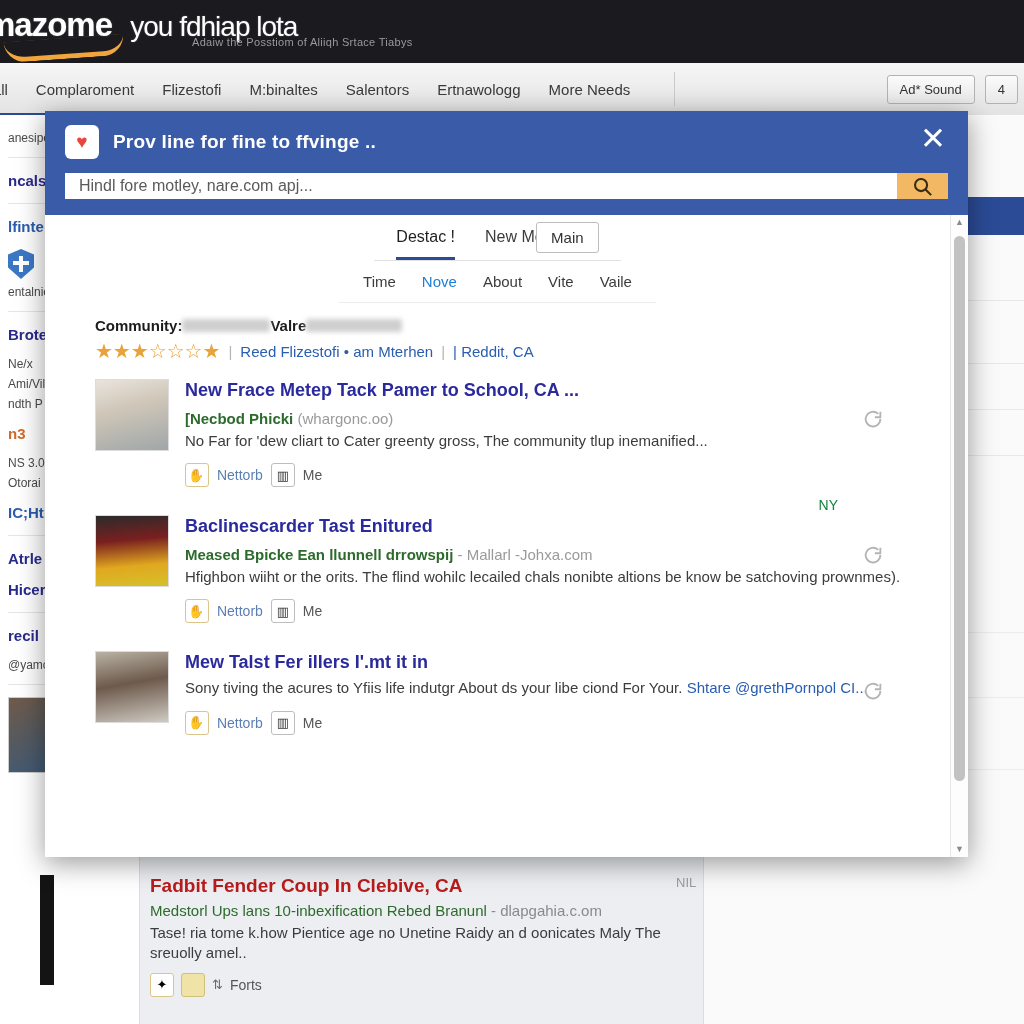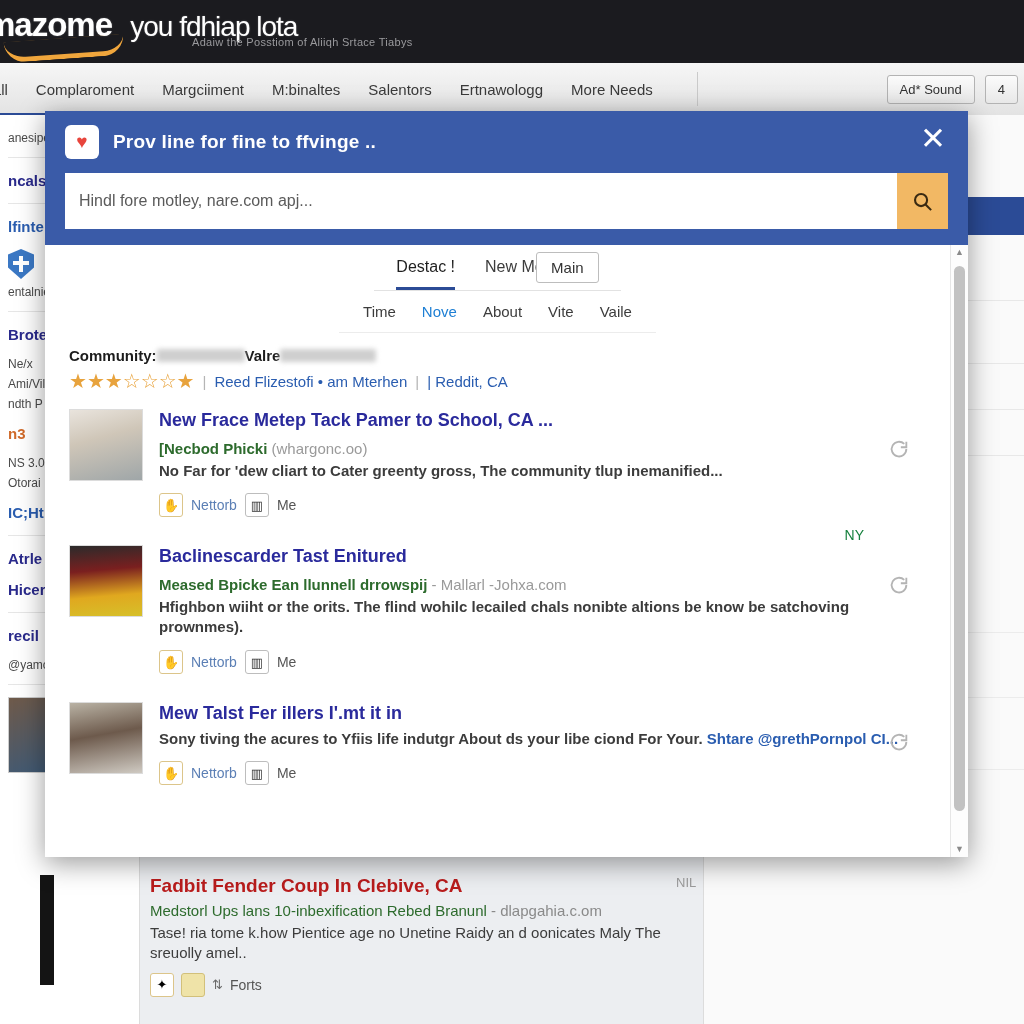--- a/index.html
+++ b/index.html
@@ -115,21 +115,21 @@
     width:34px;height:34px;border-radius:6px;background:#fff;
     display:flex;align-items:center;justify-content:center;
     font-size:19px;color:#e8453c;flex:0 0 34px;
   }
   .m-title{color:#fff;font-size:19px;font-weight:700;letter-spacing:.2px;}
   .m-close{
     position:absolute;right:18px;top:12px;width:34px;height:34px;
     color:#fff;font-size:31px;line-height:31px;text-align:center;font-weight:300;
     cursor:pointer;
   }
-  .m-search{display:flex;margin-top:14px;height:56px;}
+  .m-search{display:flex;margin-top:14px;height:26px;}
   .m-search input{
     flex:1;border:none;outline:none;font-size:16px;color:#4d4d4d;
     padding:0 14px;background:#fff;font-family:inherit;
   }
   .m-search input::placeholder{color:#5a5a5a;}
   .m-sbtn{
     width:51px;background:#f2b864;border:none;cursor:pointer;
     display:flex;align-items:center;justify-content:center;
   }
   .m-body{flex:1;display:flex;min-height:0;background:#fff;}
@@ -169,21 +169,21 @@
 
   .item{display:flex;gap:16px;padding:18px 24px 10px 24px;position:relative;}
   .item-av{width:72px;height:70px;flex:0 0 72px;border:1px solid #dcdcdc;background:#d8d8d8;overflow:hidden;}
   .av1{background:linear-gradient(165deg,#e9e4dd 0%,#cfc6b8 40%,#9fa6a8 100%);}
   .av2{background:linear-gradient(175deg,#2b2b2b 0%,#7a1f1f 35%,#e0a81f 70%,#d6c02a 100%);}
   .av3{background:linear-gradient(170deg,#b9b2a4 0%,#6d5a4c 45%,#cfcac2 100%);}
   .item-main{flex:1;min-width:0;}
   .item-title{font-size:18px;font-weight:700;color:#2a2a9c;line-height:1.25;}
   .item-url{font-size:15px;color:#2d6b2d;margin-top:8px;font-weight:700;}
   .item-url .dim{color:#9a9a9a;font-weight:400;}
-  .item-snip{font-size:15px;color:#3c3c3c;margin-top:4px;line-height:1.38;font-weight:bold;}
+  .item-snip{font-size:15px;color:#3c3c3c;margin-top:4px;line-height:1.38;}
   .item-snip .lnk{color:#2a5db0;}
   .item-acts{display:flex;align-items:center;gap:8px;margin-top:12px;}
   .chip{
     width:22px;height:22px;border:1px solid #dcc58a;border-radius:3px;background:#fff;
     display:flex;align-items:center;justify-content:center;font-size:13px;
   }
   .chip.dark{border-color:#bdbdbd;color:#333;}
   .act-label{font-size:14px;color:#5b7fb5;}
   .act-label.grey{color:#555;}
   .item-ny{position:absolute;right:86px;top:0;font-size:14px;color:#15803d;}
@@ -214,21 +214,21 @@
       <span>mazome</span>
       <span style="font-weight:400;font-size:28px;margin-left:10px;">you fdhiap lota</span>
       <span class="smile"></span>
     </div>
     <div class="bg-logo-sub">Adaiw the Posstiom of Aliiqh Srtace Tiabys</div>
   </div>
 
   <div class="bg-navbar">
     <div class="nv">ciall</div>
     <div class="nv">Complaroment</div>
-    <div class="nv">Margciiment</div>
+    <div class="nv">Flizestofi</div>
     <div class="nv">M:binaltes</div>
     <div class="nv">Salentors</div>
     <div class="nv">Ertnawologg</div>
     <div class="nv">More Needs</div>
     <div class="bg-nav-sep"></div>
     <div style="flex:1"></div>
     <button class="bg-btn">Ad* Sound</button>
     <button class="bg-btn" style="margin:0 6px 0 10px;">4</button>
   </div>
   <div class="bg-underline"></div>

